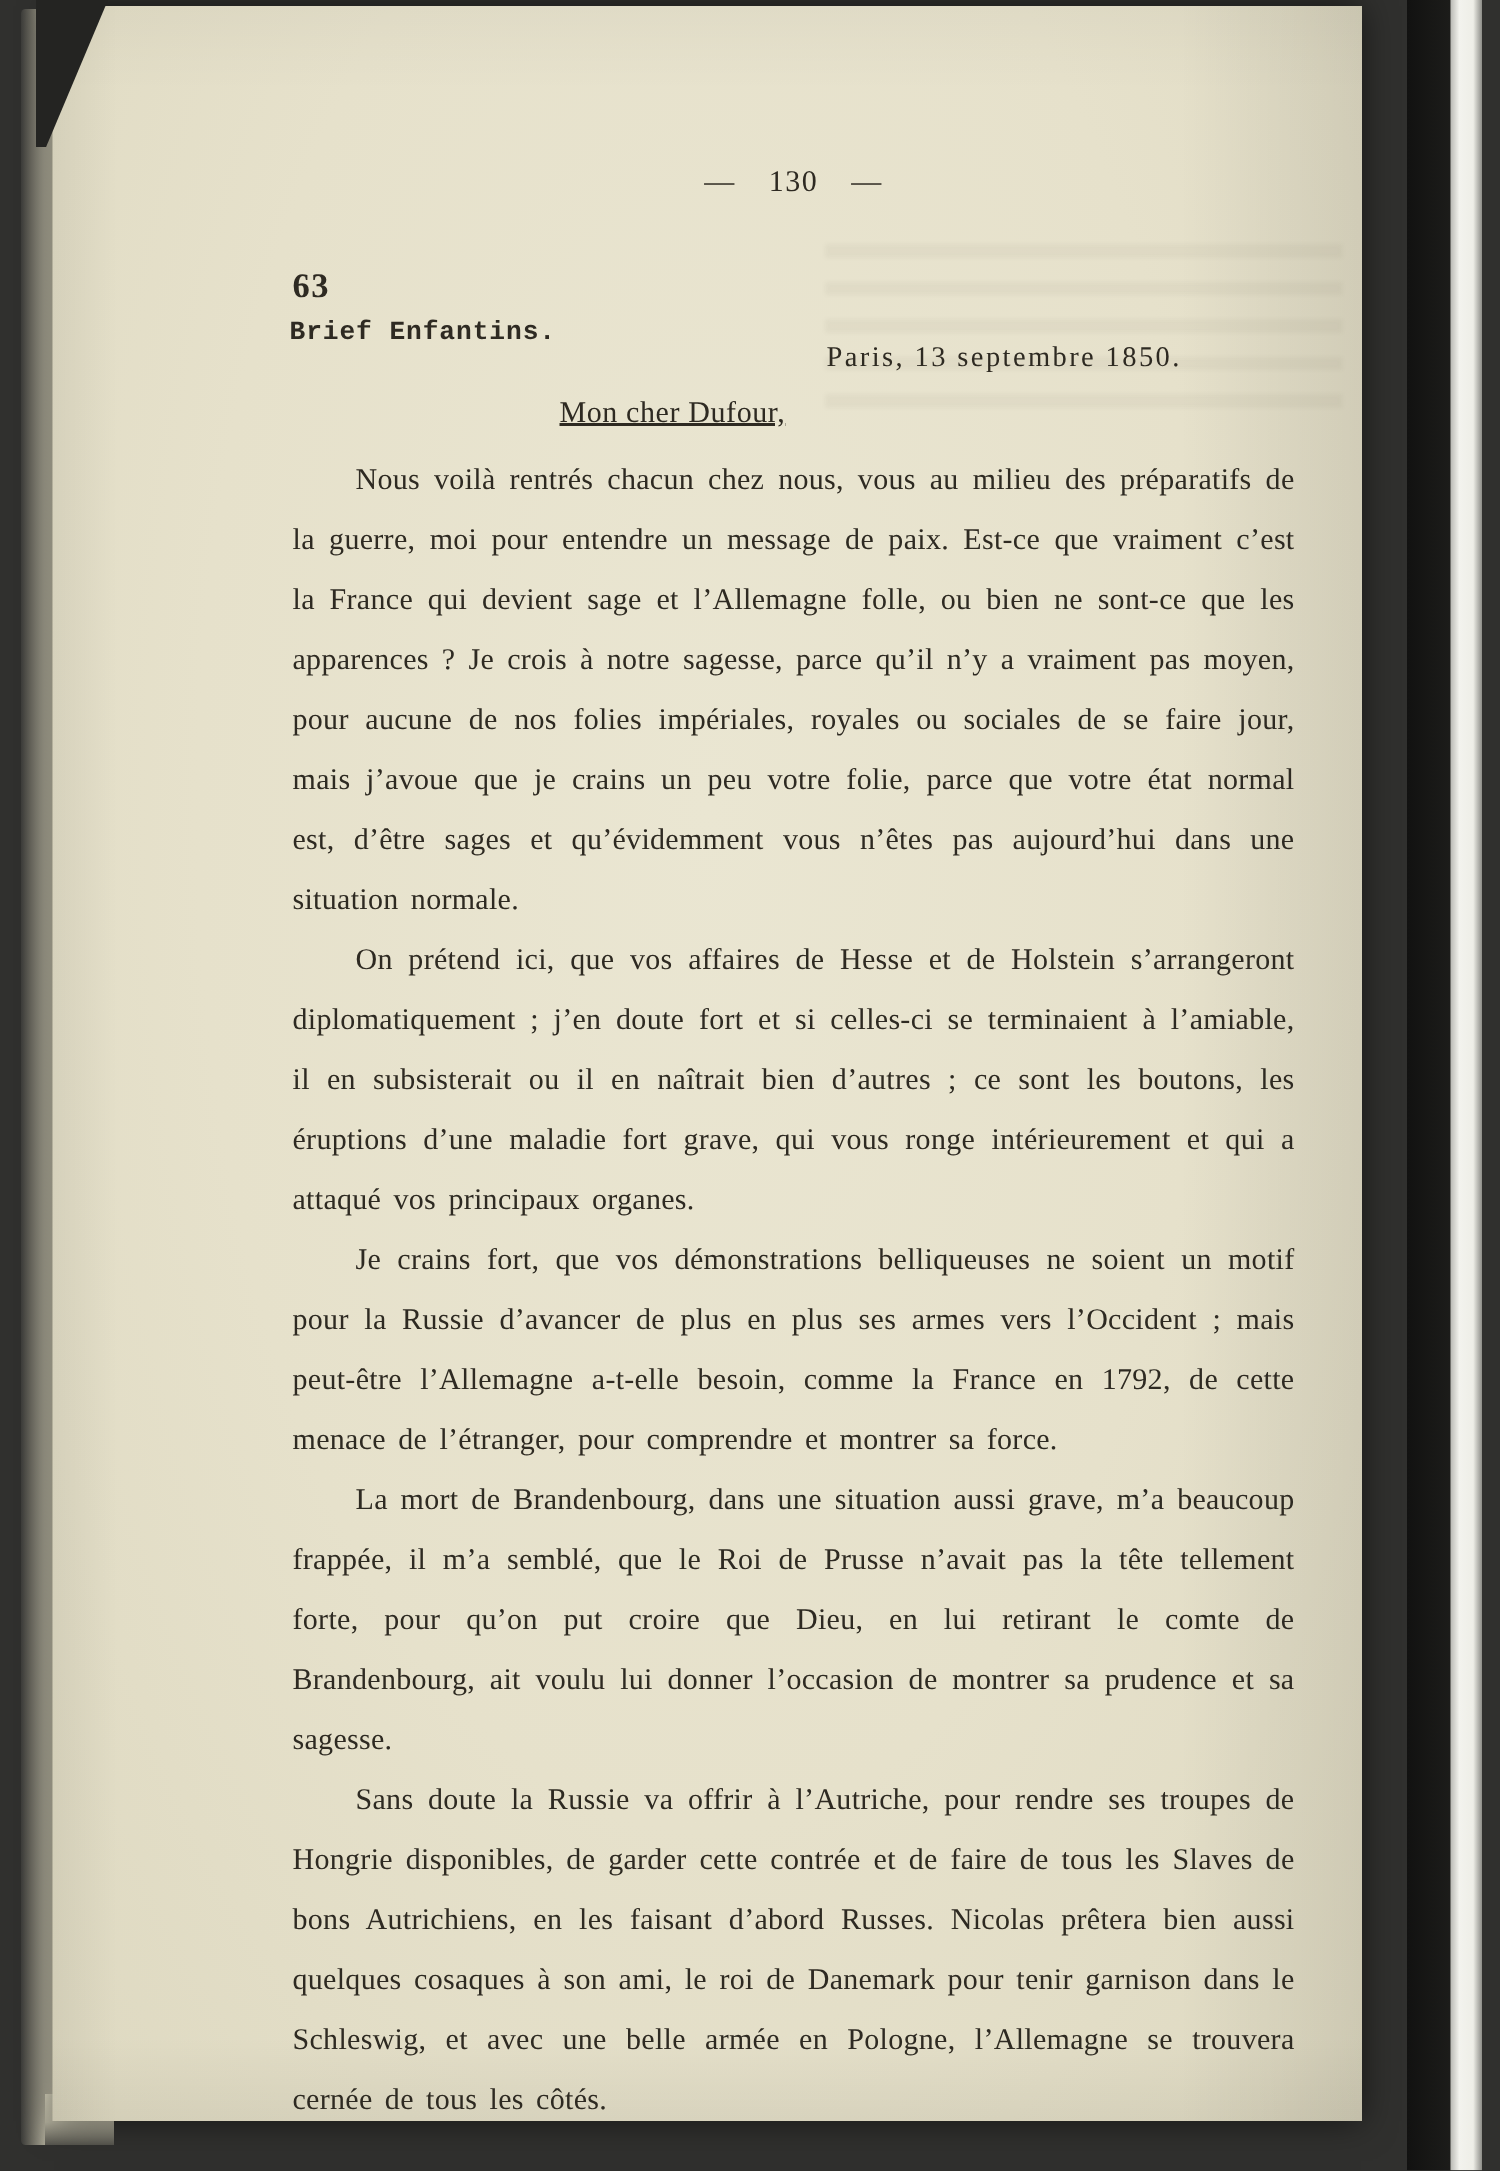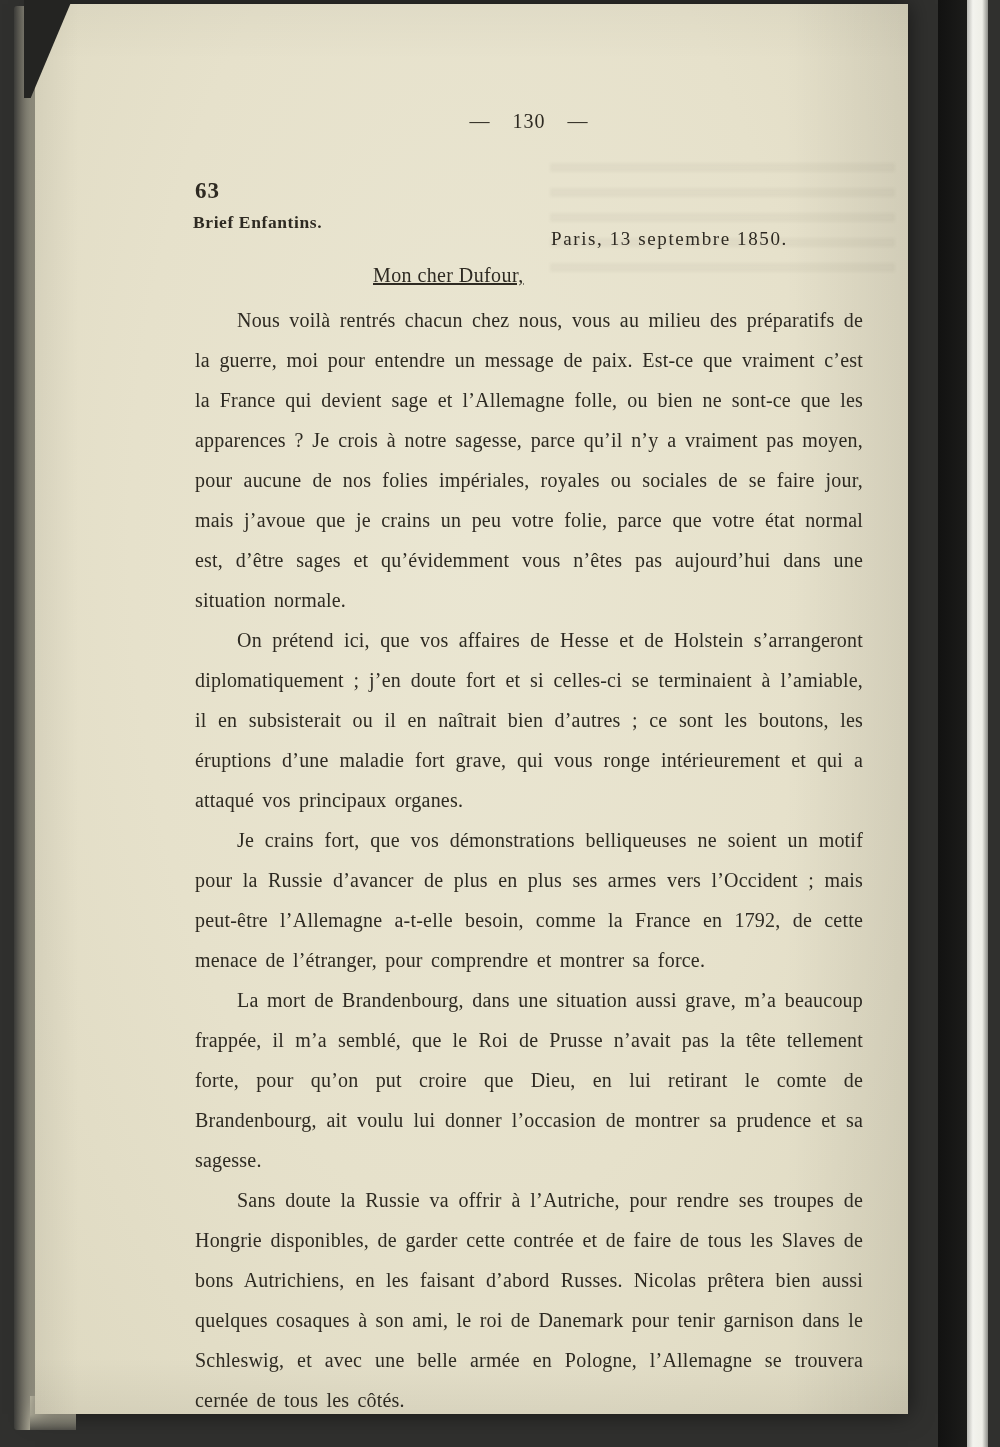--- a/index.html
+++ b/index.html
@@ -116,21 +116,21 @@
     font-size: 23px;
     font-weight: bold;
     letter-spacing: 1px;
   }
   .margin-note {
     position: absolute;
     top: 208px;
     left: -2px;
     font-size: 17.5px;
     font-weight: bold;
-    font-family: Liberation Serif, serif;
+    font-family: Liberation Mono, monospace;
     letter-spacing: 0.6px;
   }
   .dateline {
     position: absolute;
     top: 224px;
     left: 356px;
     font-size: 19px;
     letter-spacing: 1.6px;
   }
   .salutation {

